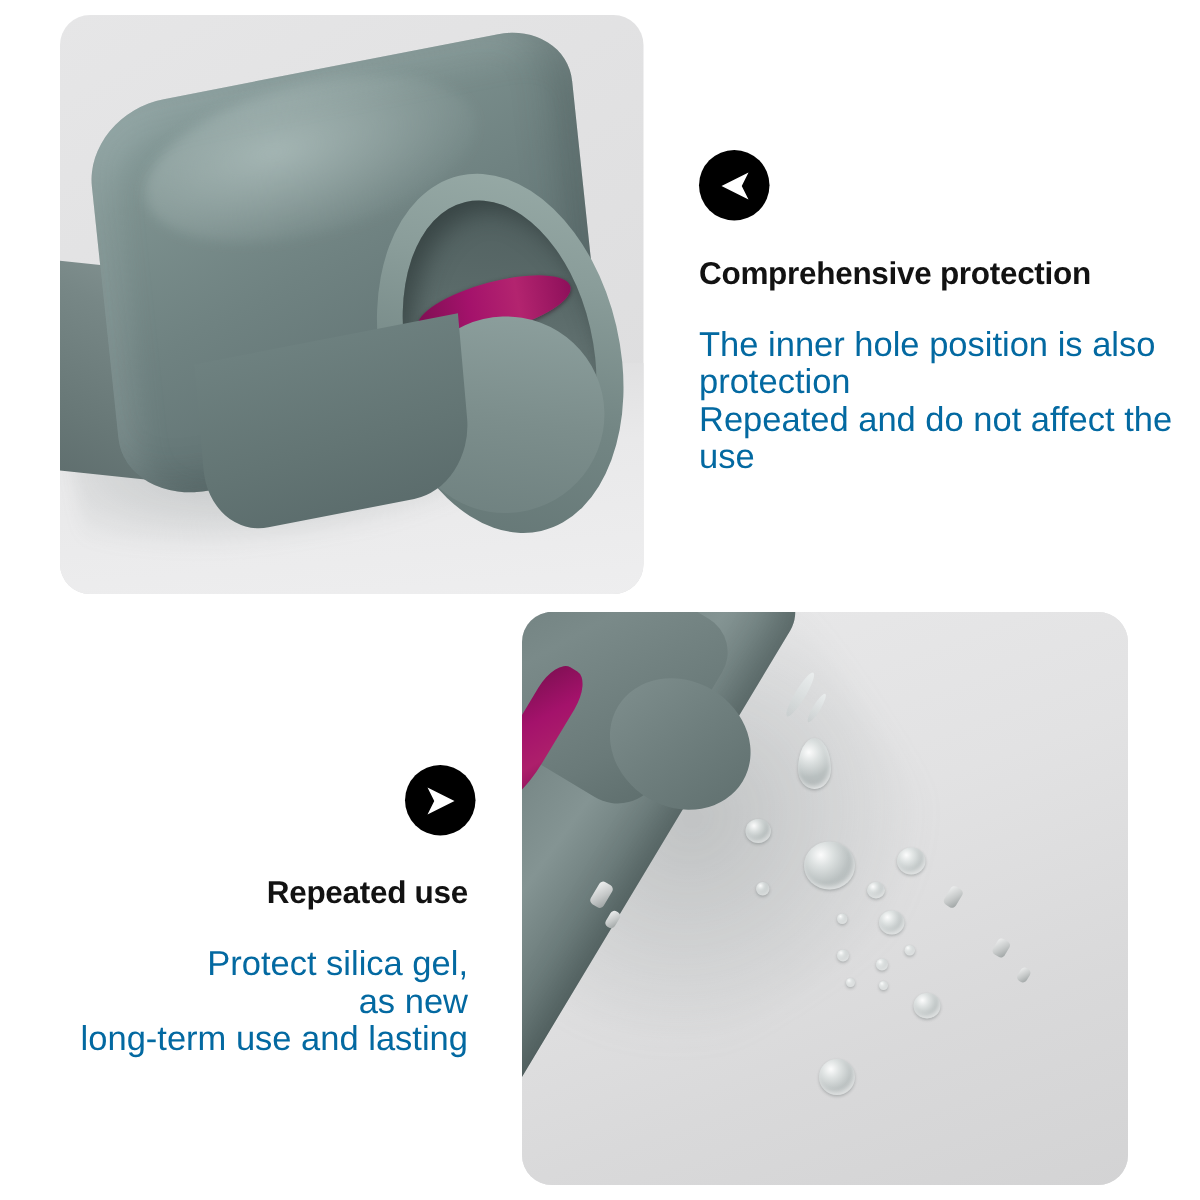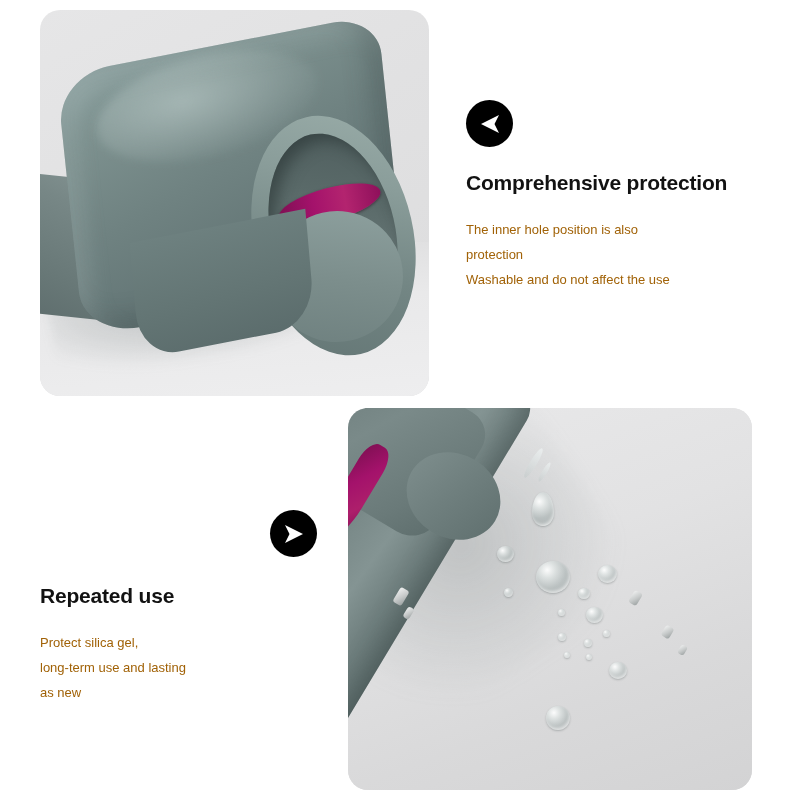--- a/index.html
+++ b/index.html
@@ -292,34 +292,35 @@
   #text-top {
     left: 466px;
     top: 170px;
     width: 320px;
     text-align: left;
   }
   #text-bottom {
     left: 40px;
     top: 583px;
     width: 272px;
+    text-align: right;
   }
   .feature-title {
     margin: 0;
     font-size: 21px;
     font-weight: bold;
     color: #121212;
     letter-spacing: -0.2px;
     line-height: 1.2;
   }
   .feature-body {
     margin: 0;
-    font-size: 13px;
+    font-size: 23px;
     font-weight: normal;
-    color: #a16207;
+    color: #0369a1;
     line-height: 25px;
   }
   #text-top .feature-body { margin-top: 22px; }
   #text-bottom .feature-body { margin-top: 22px; }
   .feature-body span { display: block; }
 </style>
 </head>
 <body>
 
 <div class="page">
@@ -390,26 +391,26 @@
     <svg width="26" height="24" viewBox="0 0 26 24" aria-hidden="true">
       <path d="M22 12 L4 3 L8.5 12 L4 21 Z" fill="#ffffff"></path>
     </svg>
   </div>
 
   <div class="text-block" id="text-top">
     <h2 class="feature-title">Comprehensive protection</h2>
     <p class="feature-body">
       <span>The inner hole position is also</span>
       <span>protection</span>
-      <span>Washable and do not affect the use</span>
+      <span>Repeated and do not affect the use</span>
     </p>
   </div>
 
   <div class="text-block" id="text-bottom">
     <h2 class="feature-title">Repeated use</h2>
     <p class="feature-body">
       <span>Protect silica gel,</span>
+      <span>as new</span>
       <span>long-term use and lasting</span>
-      <span>as new</span>
     </p>
   </div>
 
 </div>
 
 </body></html>

